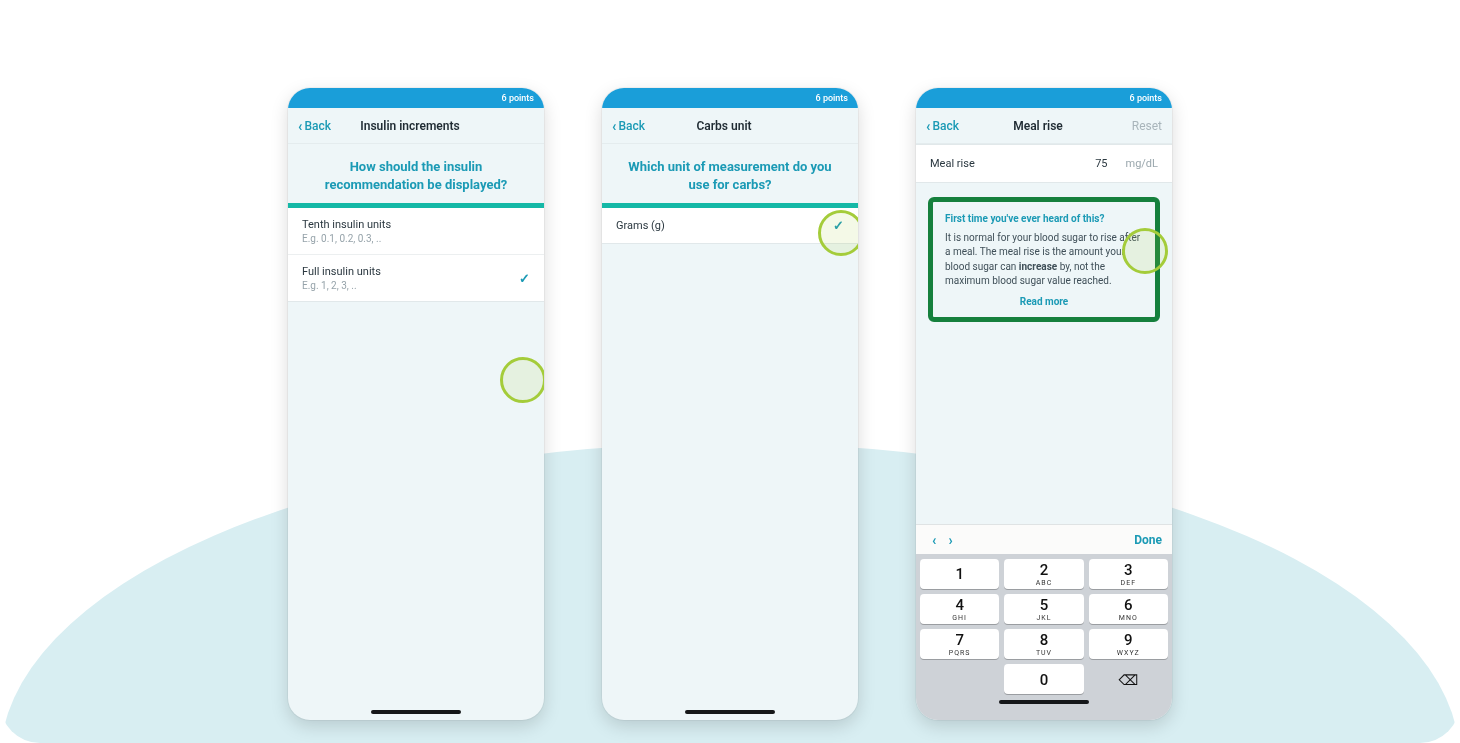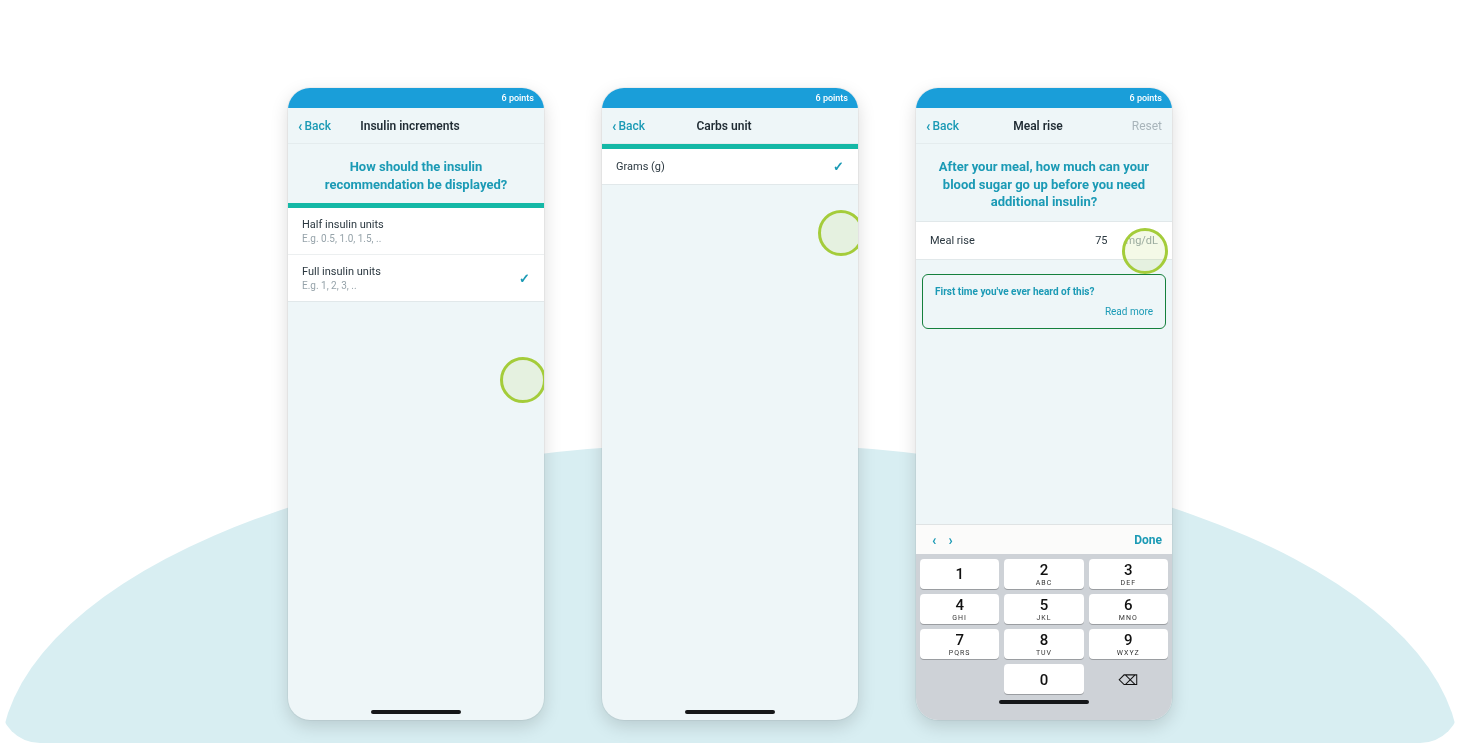--- a/index.html
+++ b/index.html
@@ -103,31 +103,31 @@
     display: flex;
     align-items: center;
     justify-content: space-between;
   }
   .input-label { font-size: 11px; color: #2b3840; }
   .input-value { font-size: 11px; }
   .input-value .num { color: #2b3840; margin-right: 18px; }
   .input-value .unit { color: #9aa7ad; }
 
   .info-card {
-    margin: 14px 6px;
-    border: 1px solid #15803d;
+    margin: 14px 12px;
+    border: 5px solid #15803d;
     border-radius: 6px;
     background: #eef6f8;
     padding: 10px 12px 8px;
     font-size: 10px;
     color: #3f4f58;
     line-height: 1.45;
   }
   .info-title { color: #1b9ab5; font-weight: 700; font-size: 10px; margin-bottom: 4px; }
-  .info-link { text-align: right; color: #1b9ab5; font-weight: 400; margin-top: 6px; cursor: pointer; }
+  .info-link { text-align: center; color: #1b9ab5; font-weight: 700; margin-top: 6px; cursor: pointer; }
   .info-card b { font-weight: 700; }
 
   .spacer { flex: 1; }
   .home-indicator {
     width: 90px; height: 4px; border-radius: 3px; background: #151719;
     margin: 0 auto 6px;
   }
 
   
   .kpad-accessory {
@@ -193,22 +193,22 @@
         <div class="back-group">
           <span class="back-chevron">‹</span>
           <span>Back</span>
         </div>
         <div class="nav-title">Insulin increments</div>
       </div>
       <div class="question">How should the insulin recommendation be displayed?</div>
       <div class="option-list">
         <div class="option">
           <div class="opt-text">
-            <span class="opt-title">Half insulin units</span>
-            <span class="opt-sub">E.g. 0.5, 1.0, 1.5, ..</span>
+            <span class="opt-title">Tenth insulin units</span>
+            <span class="opt-sub">E.g. 0.1, 0.2, 0.3, ..</span>
           </div>
         </div>
         <div class="option">
           <div class="opt-text">
             <span class="opt-title">Full insulin units</span>
             <span class="opt-sub">E.g. 1, 2, 3, ..</span>
           </div>
           <span class="check">✓</span>
         </div>
       </div>
@@ -221,20 +221,21 @@
       <div class="status-bar">
         <span class="status-text">6 points</span>
       </div>
       <div class="nav-bar">
         <div class="back-group">
           <span class="back-chevron">‹</span>
           <span>Back</span>
         </div>
         <div class="nav-title">Carbs unit</div>
       </div>
+      <div class="question">Which unit of measurement do you use for carbs?</div>
       <div class="option-list">
         <div class="option">
           <span class="opt-title">Grams (g)</span>
           <span class="check">✓</span>
         </div>
       </div>
       <div class="spacer"></div>
       <div class="home-indicator"></div>
       <div class="highlight" style="left:216px; top:122px;"></div>
     </div>
@@ -244,29 +245,31 @@
         <span class="status-text">6 points</span>
       </div>
       <div class="nav-bar">
         <div class="back-group">
           <span class="back-chevron">‹</span>
           <span>Back</span>
         </div>
         <div class="nav-title">Meal rise</div>
         <div class="nav-action-right">Reset</div>
       </div>
-      <div class="question">After your meal, how much can your blood sugar go up before you need additional insulin?</div>
       <div class="input-row">
         <span class="input-label">Meal rise</span>
         <span class="input-value">
           <span class="num">75</span><span class="unit">mg/dL</span>
         </span>
       </div>
       <div class="info-card">
         <div class="info-title">First time you've ever heard of this?</div>
+        <div>
+          <span>It is normal for your blood sugar to rise after a meal. The meal rise is the amount your blood sugar can </span><b>increase</b><span> by, not the maximum blood sugar value reached.</span>
+        </div>
         <div class="info-link">Read more</div>
       </div>
 
       <div class="spacer"></div>
 
       <div class="kpad-accessory">
         <span class="nav-arrow">‹</span>
         <span class="nav-arrow">›</span>
         <span class="kpad-done">Done</span>
       </div>

